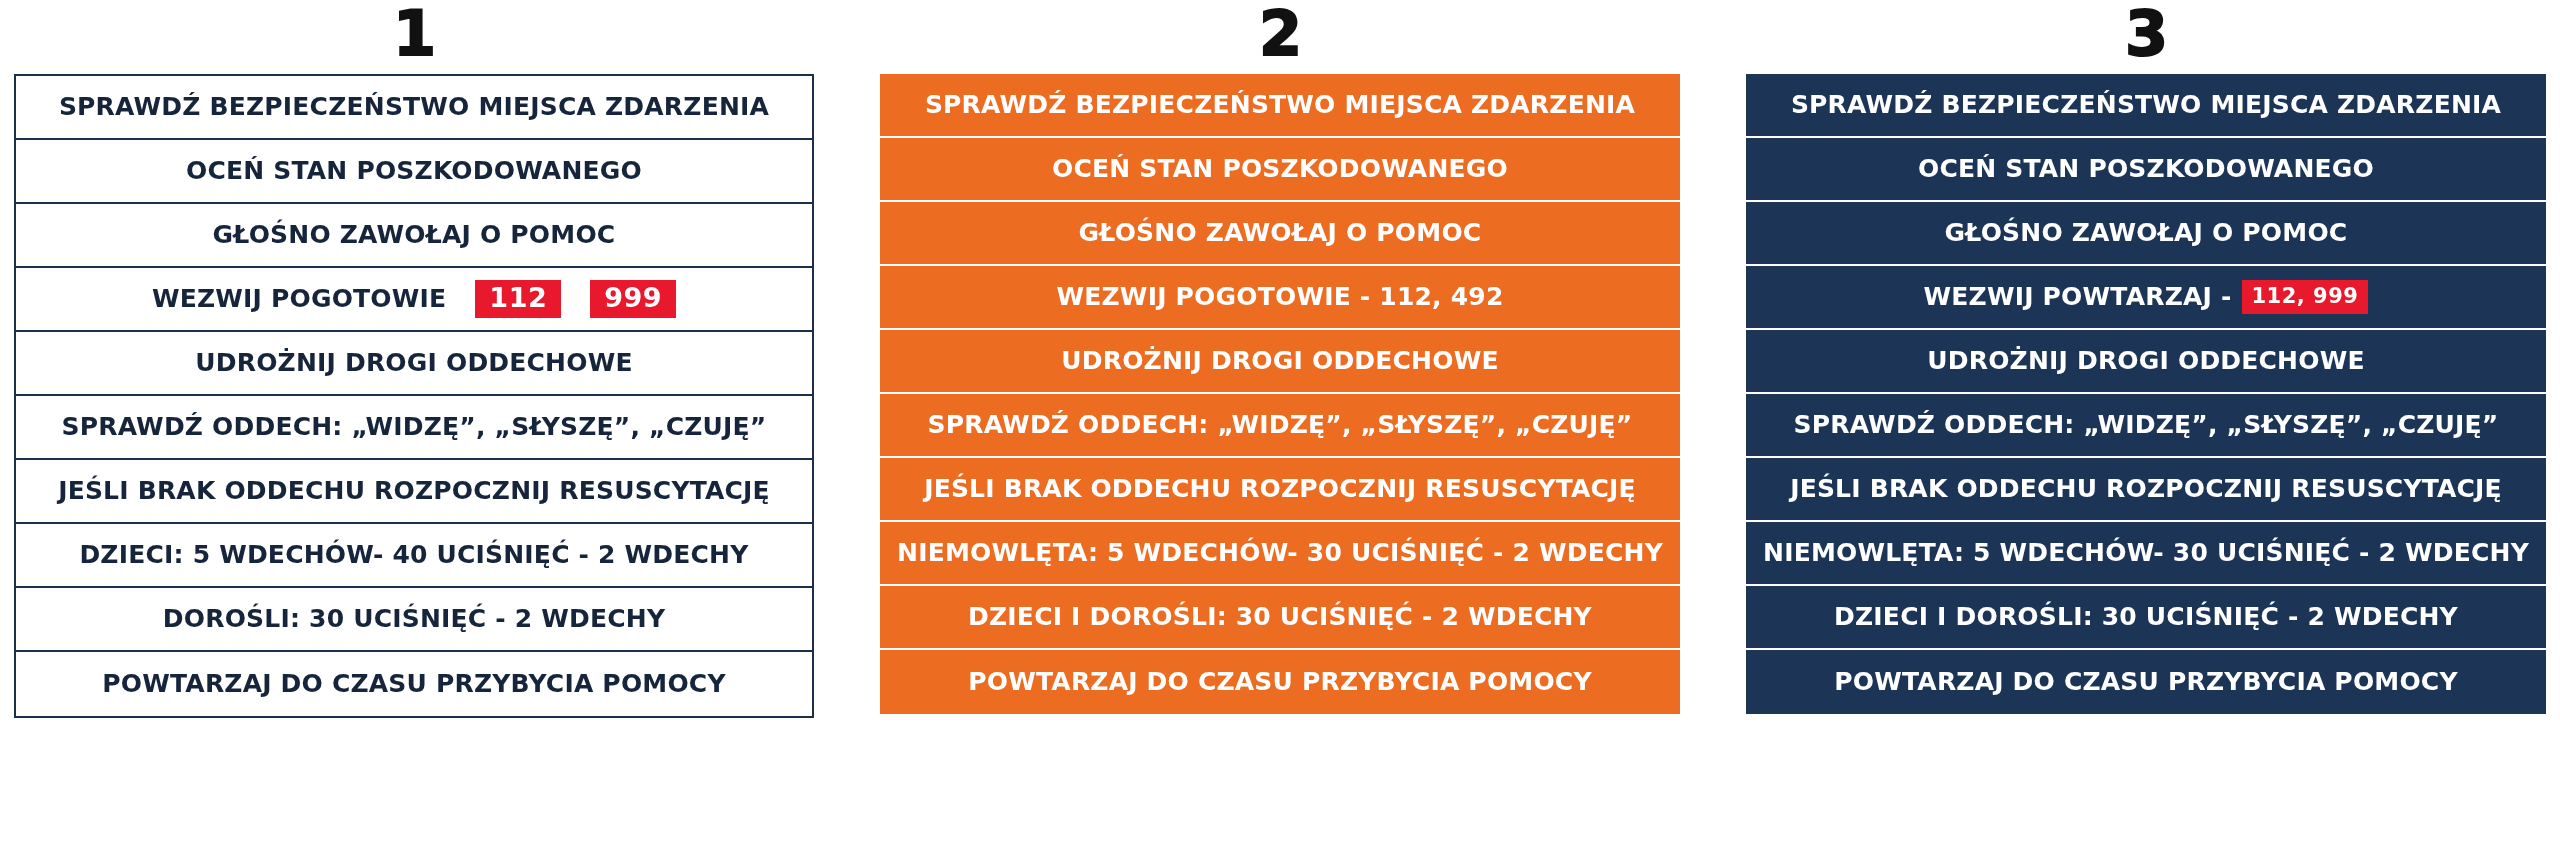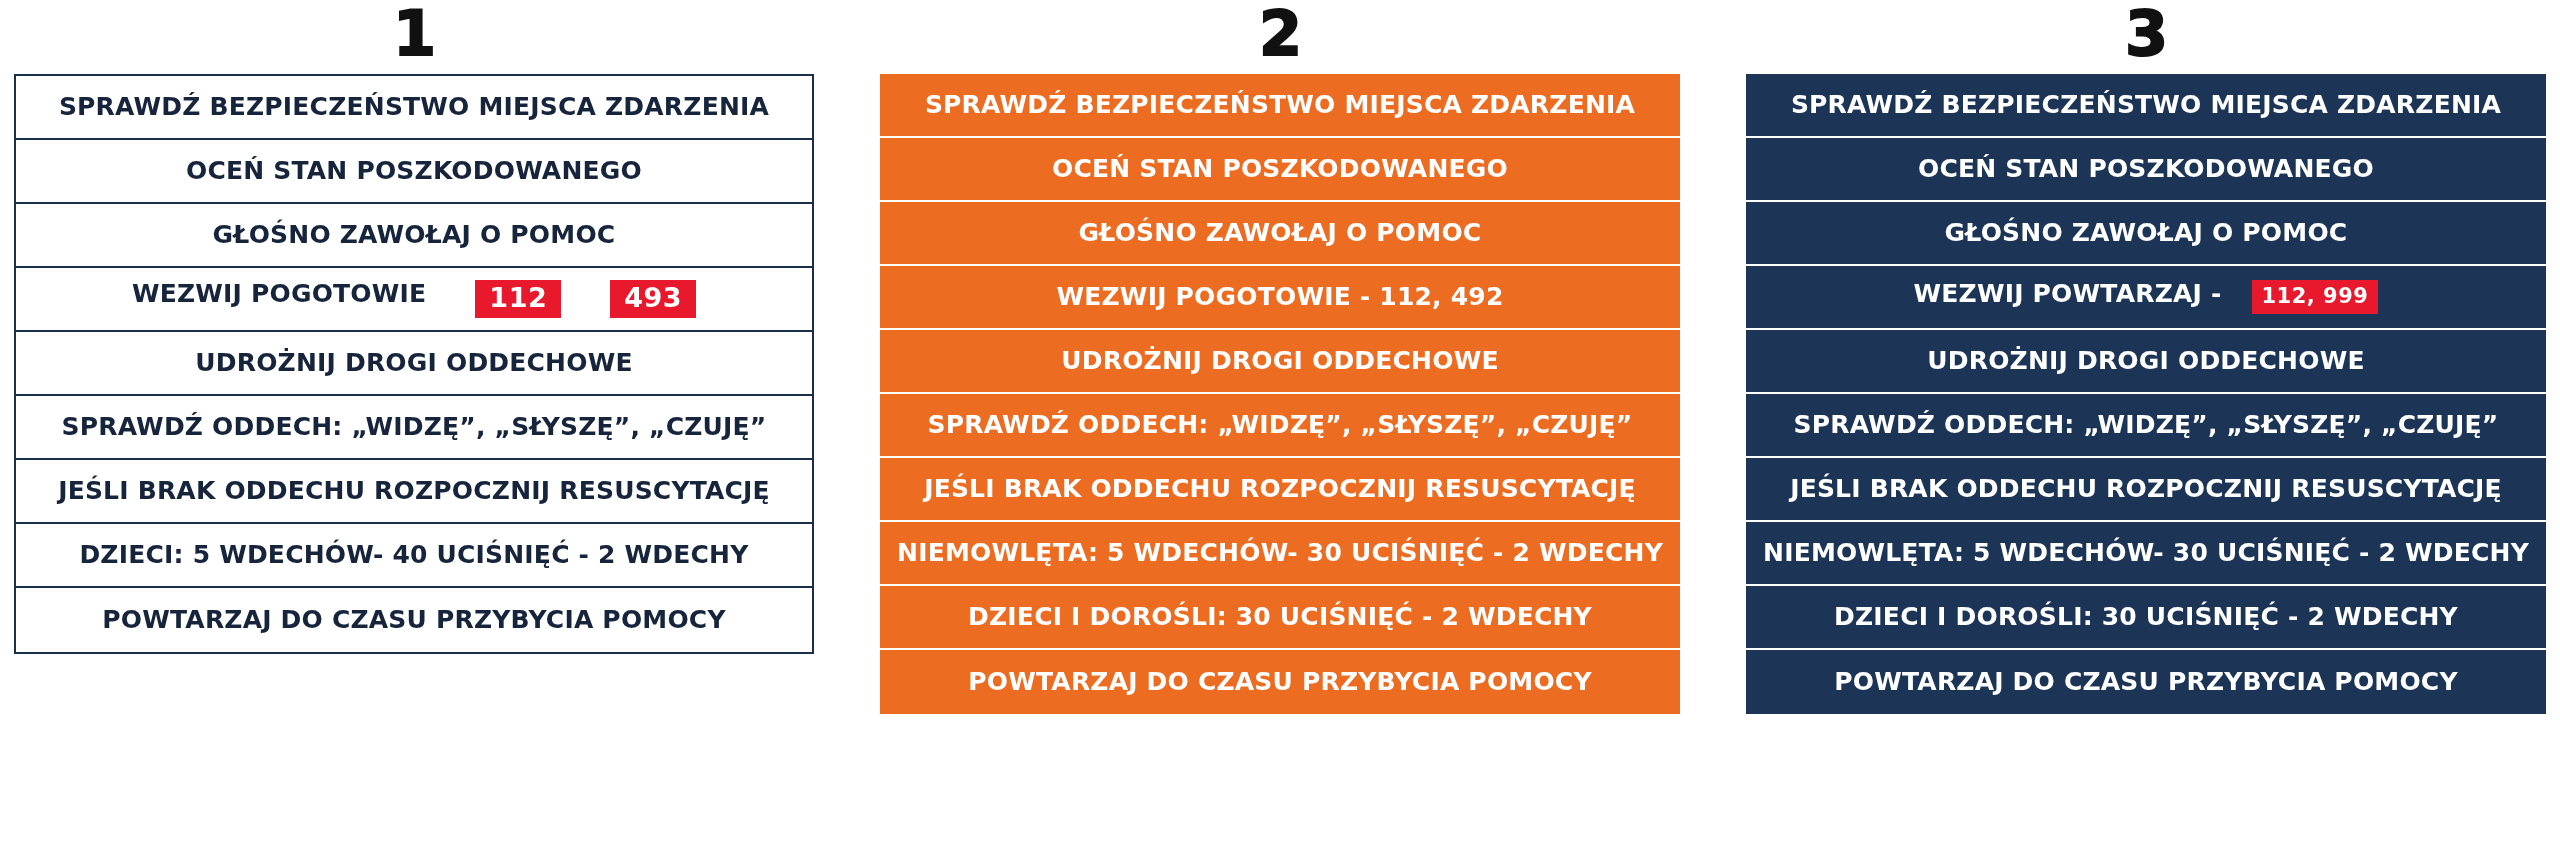--- a/index.html
+++ b/index.html
@@ -89,23 +89,23 @@
     font-weight: bold;
     font-size: 25px;
     line-height: 28px;
     letter-spacing: 0.2px;
     padding: 0 10px;
     box-sizing: border-box;
     white-space: nowrap;
   }
   .row-inner {
     display: inline-flex;
-    align-items: flex-start;
+    align-items: center;
     justify-content: center;
-    gap: 22px;
+    gap: 2px;
   }
   .badge {
     display: inline-block;
     background: #e8192c;
     color: #ffffff;
     font-family: "DejaVu Sans", sans-serif;
     font-weight: bold;
     padding: 3px 14px 5px 14px;
     font-size: 27px;
     line-height: 30px;
@@ -136,34 +136,37 @@
       <div class="row">
         <span class="label-txt">OCEŃ STAN POSZKODOWANEGO</span>
       </div>
       <div class="row">
         <span class="label-txt">GŁOŚNO ZAWOŁAJ O POMOC</span>
       </div>
       <div class="row">
         <span class="row-inner">
           <span class="label-txt">WEZWIJ POGOTOWIE</span>
           <span class="badge">112</span>
-          <span class="badge">493</span>
+          <span class="badge">999</span>
         </span>
       </div>
       <div class="row">
         <span class="label-txt">UDROŻNIJ DROGI ODDECHOWE</span>
       </div>
       <div class="row">
         <span class="label-txt">SPRAWDŹ ODDECH: „WIDZĘ”, „SŁYSZĘ”, „CZUJĘ”</span>
       </div>
       <div class="row">
         <span class="label-txt">JEŚLI BRAK ODDECHU ROZPOCZNIJ RESUSCYTACJĘ</span>
       </div>
       <div class="row">
         <span class="label-txt">DZIECI: 5 WDECHÓW- 40 UCIŚNIĘĆ - 2 WDECHY</span>
+      </div>
+      <div class="row">
+        <span class="label-txt">DOROŚLI: 30 UCIŚNIĘĆ - 2 WDECHY</span>
       </div>
       <div class="row">
         <span class="label-txt">POWTARZAJ DO CZASU PRZYBYCIA POMOCY</span>
       </div>
     </div>
   </div>
 
   <div class="column">
     <div class="col-number">2</div>
     <div class="panel panel--orange">

